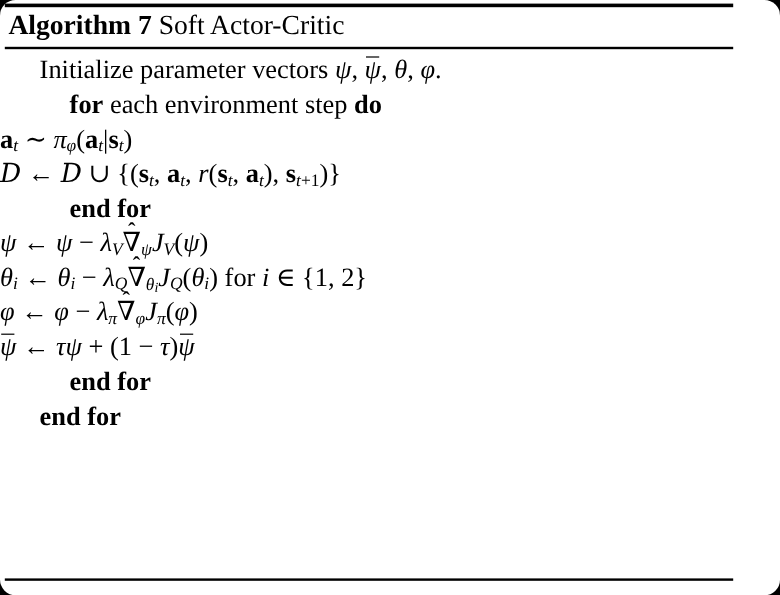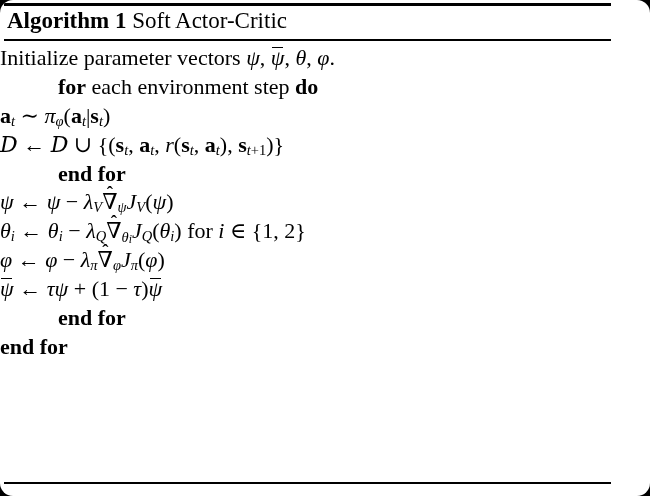--- a/index.html
+++ b/index.html
@@ -16,21 +16,21 @@
   .rule { position: absolute; left: 4px; width: 607px; background: #000; }
   .rule-top    { top: 3px;   height: 2.6px; }
   .rule-mid    { top: 39px;  height: 1.8px; }
   .rule-bottom { top: 482px; height: 1.8px; }
   .algo-header {
     position: absolute; top: 6px; left: 7px;
     font-size: 23px; line-height: 30px; white-space: nowrap;
   }
   .algo-body { position: absolute; top: 44px; left: 0; right: 0; }
   .line { height: 28.9px; line-height: 28.9px; white-space: nowrap; }
-  .ind1 { }
+  .ind1 { padding-left: 33px; }
   .ind2 { padding-left: 58px; }
   .ind3 { }
 
   .kw  { font-weight: bold; }
   .it  { font-style: italic; }
   .mb  { font-weight: bold; font-style: normal; }
   .rm  { font-style: normal; }
   .cal { font-style: italic; font-family: "DejaVu Serif", serif; }
   sub  { font-size: 0.66em; line-height: 0; vertical-align: -0.22em; }
   sub sub { font-size: 0.8em; vertical-align: -0.12em; }
@@ -46,21 +46,21 @@
     position: absolute; top: -0.40em; left: 50%;
     transform: translateX(-50%);
     font-size: 0.85em; font-weight: bold; line-height: 1;
   }
 </style>
 </head>
 <body>
 
 <div class="page">
   <div class="rule rule-top"></div>
-  <div class="algo-header"><span class="kw">Algorithm 1</span> Soft Actor-Critic</div>
+  <div class="algo-header"><span class="kw">Algorithm 7</span> Soft Actor-Critic</div>
   <div class="rule rule-mid"></div>
 
   <div class="algo-body">
     <div class="line ind1">Initialize parameter vectors <span class="math"><span class="it">ψ</span></span>, <span class="math"><span class="bar"><span class="it">ψ</span></span></span>, <span class="math"><span class="it">θ</span></span>, <span class="math"><span class="it">φ</span></span>.</div>
     <div class="line ind2"><span class="kw">for</span> each environment step <span class="kw">do</span></div>
     <div class="line ind3"><span class="math"><span class="mb">a</span><sub><span class="it">t</span></sub> ∼ <span class="it">π</span><sub><span class="it">φ</span></sub>(<span class="mb">a</span><sub><span class="it">t</span></sub>|<span class="mb">s</span><sub><span class="it">t</span></sub>)</span></div>
     <div class="line ind3"><span class="math"><span class="cal">D</span> ← <span class="cal">D</span> ∪ {(<span class="mb">s</span><sub><span class="it">t</span></sub>, <span class="mb">a</span><sub><span class="it">t</span></sub>, <span class="it">r</span>(<span class="mb">s</span><sub><span class="it">t</span></sub>, <span class="mb">a</span><sub><span class="it">t</span></sub>), <span class="mb">s</span><sub><span class="it">t</span>+1</sub>)}</span></div>
     <div class="line ind2"><span class="kw">end for</span></div>
     <div class="line ind3"><span class="math"><span class="it">ψ</span> ← <span class="it">ψ</span> − <span class="it">λ</span><sub><span class="it">V</span></sub><span class="hat"><span class="hat-mark">ˆ</span><span>∇</span></span><sub><span class="it">ψ</span></sub><span class="it">J</span><sub><span class="it">V</span></sub>(<span class="it">ψ</span>)</span></div>
     <div class="line ind3"><span class="math"><span class="it">θ</span><sub><span class="it">i</span></sub> ← <span class="it">θ</span><sub><span class="it">i</span></sub> − <span class="it">λ</span><sub><span class="it">Q</span></sub><span class="hat"><span class="hat-mark">ˆ</span><span>∇</span></span><sub><span class="it">θ</span><sub><span class="it">i</span></sub></sub><span class="it">J</span><sub><span class="it">Q</span></sub>(<span class="it">θ</span><sub><span class="it">i</span></sub>)<span class="rm"> for </span><span class="it">i</span> ∈ {1, 2}</span></div>

